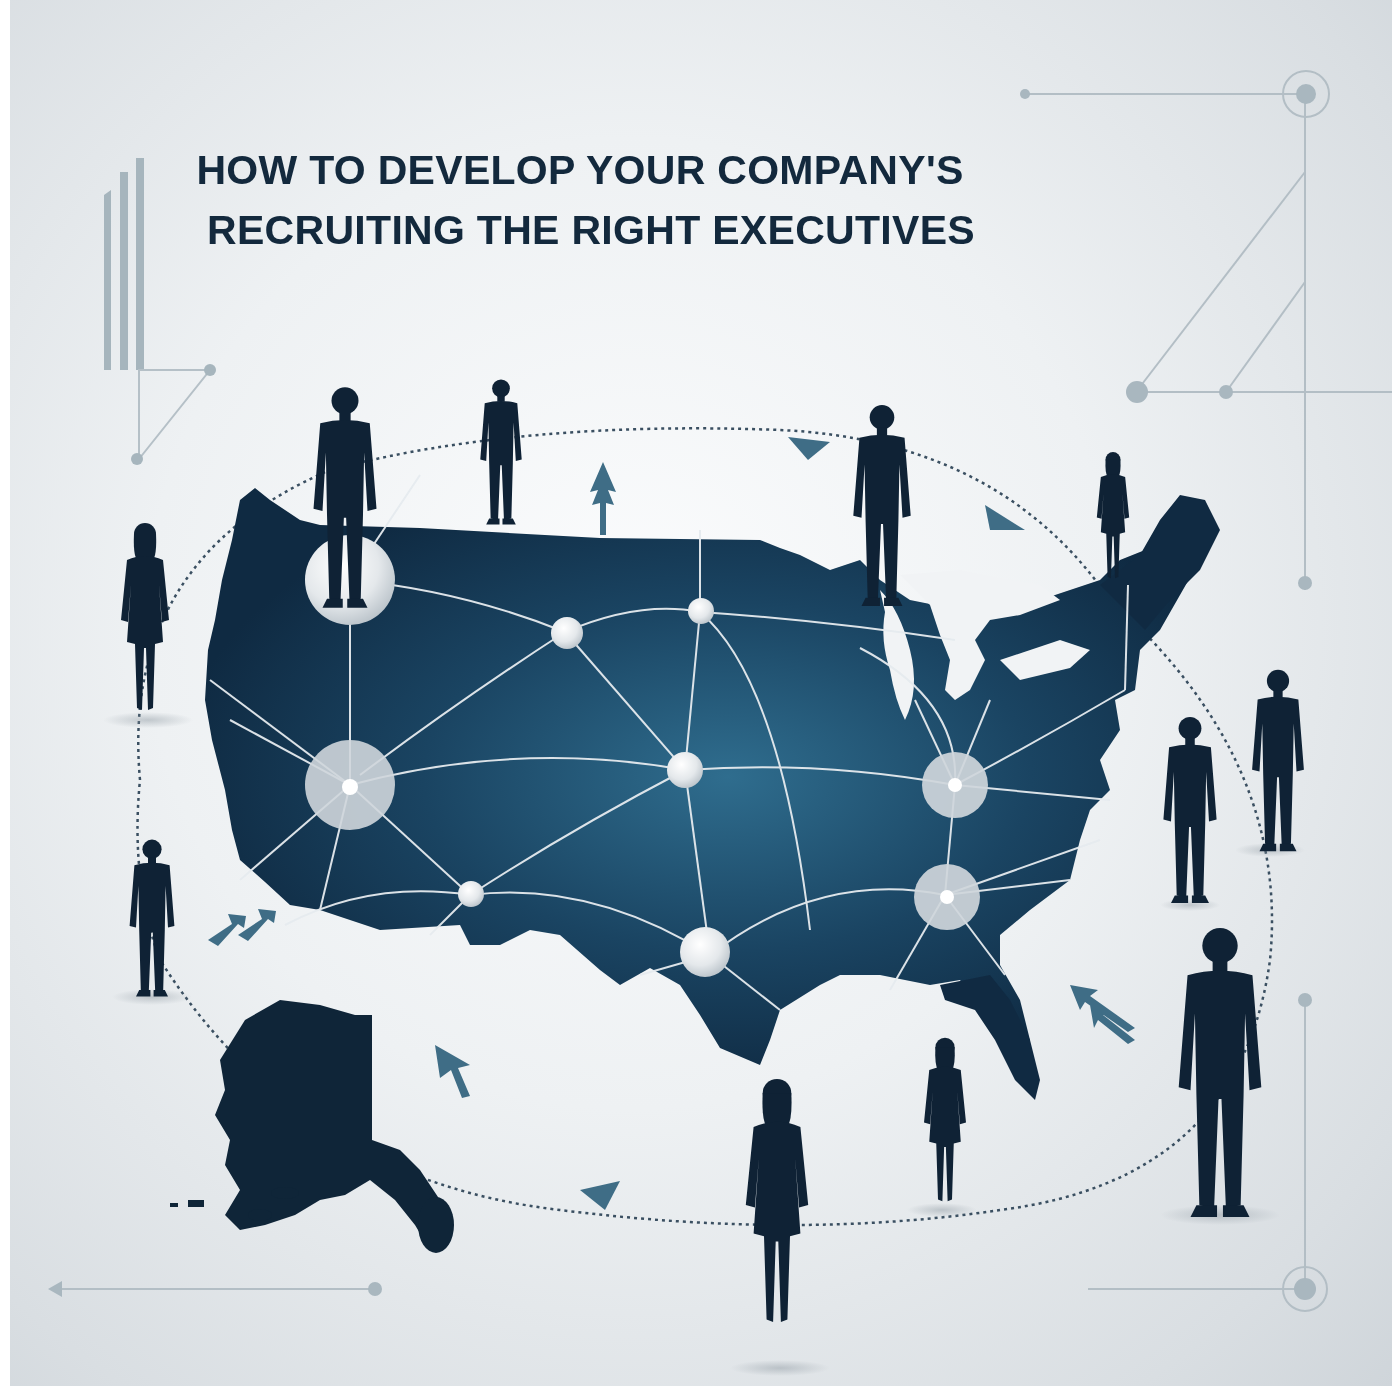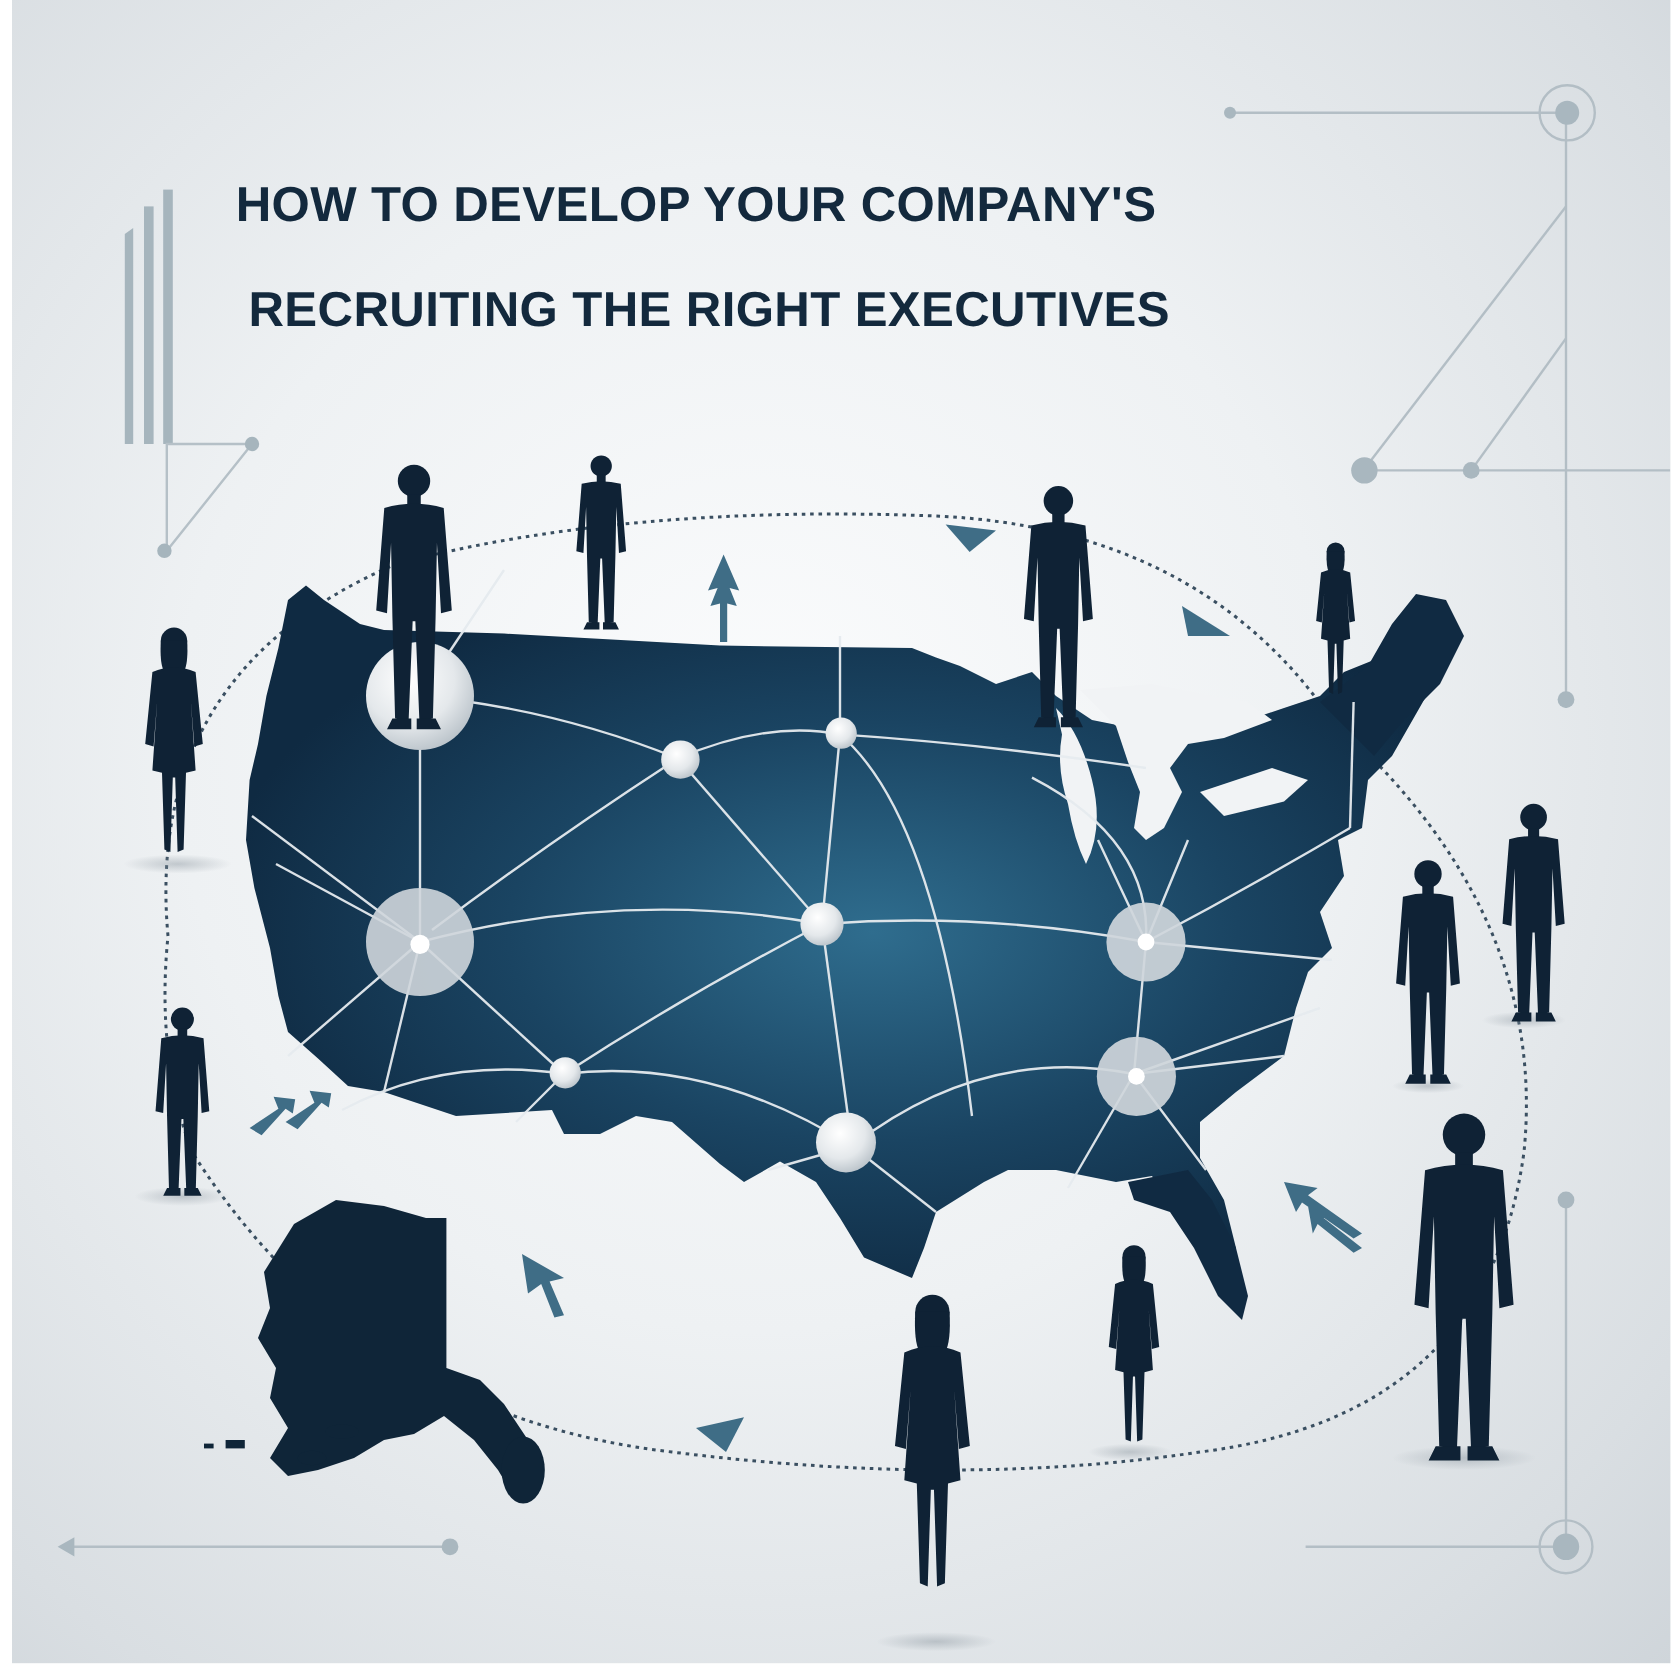--- a/index.html
+++ b/index.html
@@ -3,21 +3,21 @@
 <meta charset="utf-8">
 <style>
   html, body { margin: 0; padding: 0; }
   body { width: 1400px; height: 1400px; background: #ffffff; overflow: hidden; position: relative; font-family: "Liberation Sans", sans-serif; }
   .canvas { position: absolute; left: 10px; top: 0; width: 1382px; height: 1386px;
     background: radial-gradient(ellipse at 45% 45%, #fbfcfd 0%, #eef1f3 45%, #d9dee2 85%, #cfd5da 100%); overflow: hidden; }
   .title { position: absolute; left: 0; top: 140px; width: 1150px; text-align: center; margin: 0;
     color: #13293d; font-family: "Liberation Sans", sans-serif; font-weight: 700; font-size: 41px; line-height: 60px; letter-spacing: 0.3px; }
   .title span { display: block; }
   .title .l1 { padding-right: 10px; }
-  .title .l3 { padding-left: 12px; margin-top: 28px; }
+  .title .l3 { padding-left: 12px; }
   svg.art { position: absolute; left: 0; top: 0; }
 </style>
 </head>
 <body>
 
 <div class="canvas">
 
   <h1 class="title">
     <span class="l1">HOW TO DEVELOP YOUR COMPANY'S</span>
     <span class="l3">RECRUITING THE RIGHT EXECUTIVES</span>

